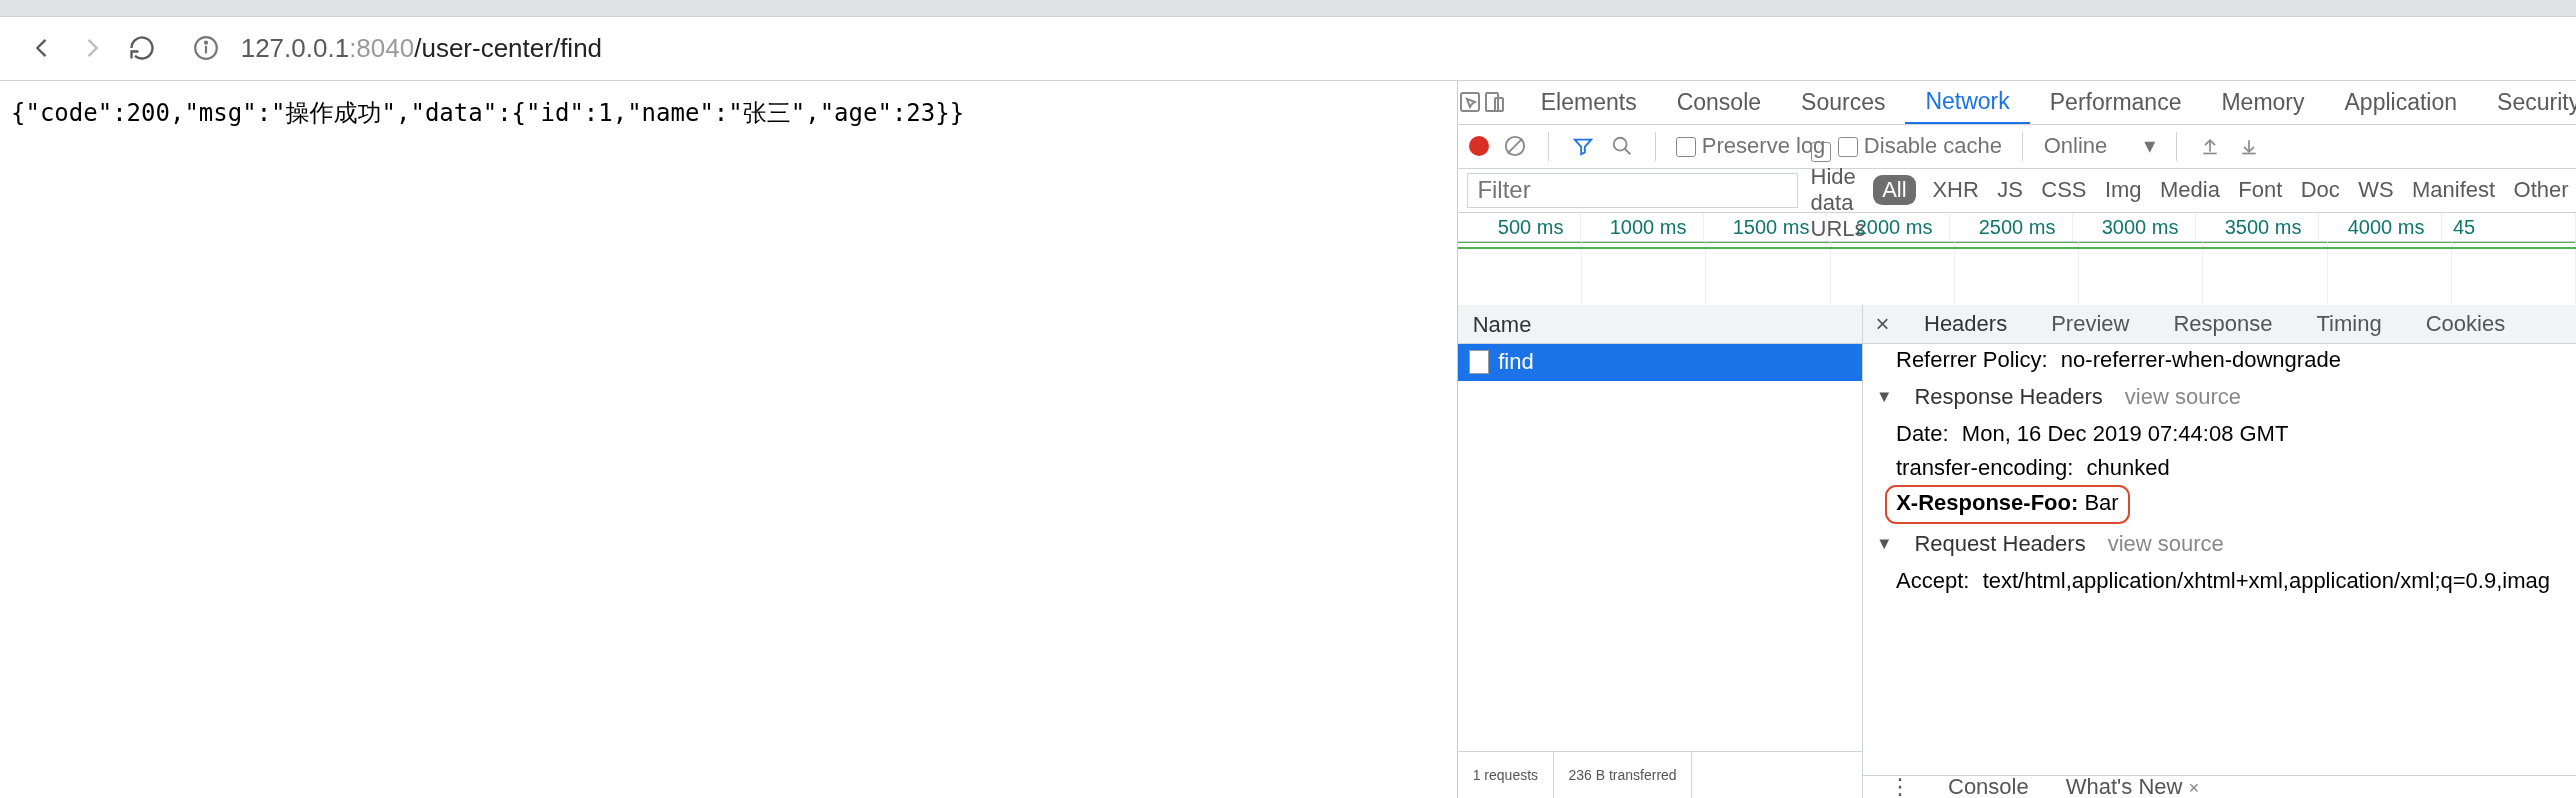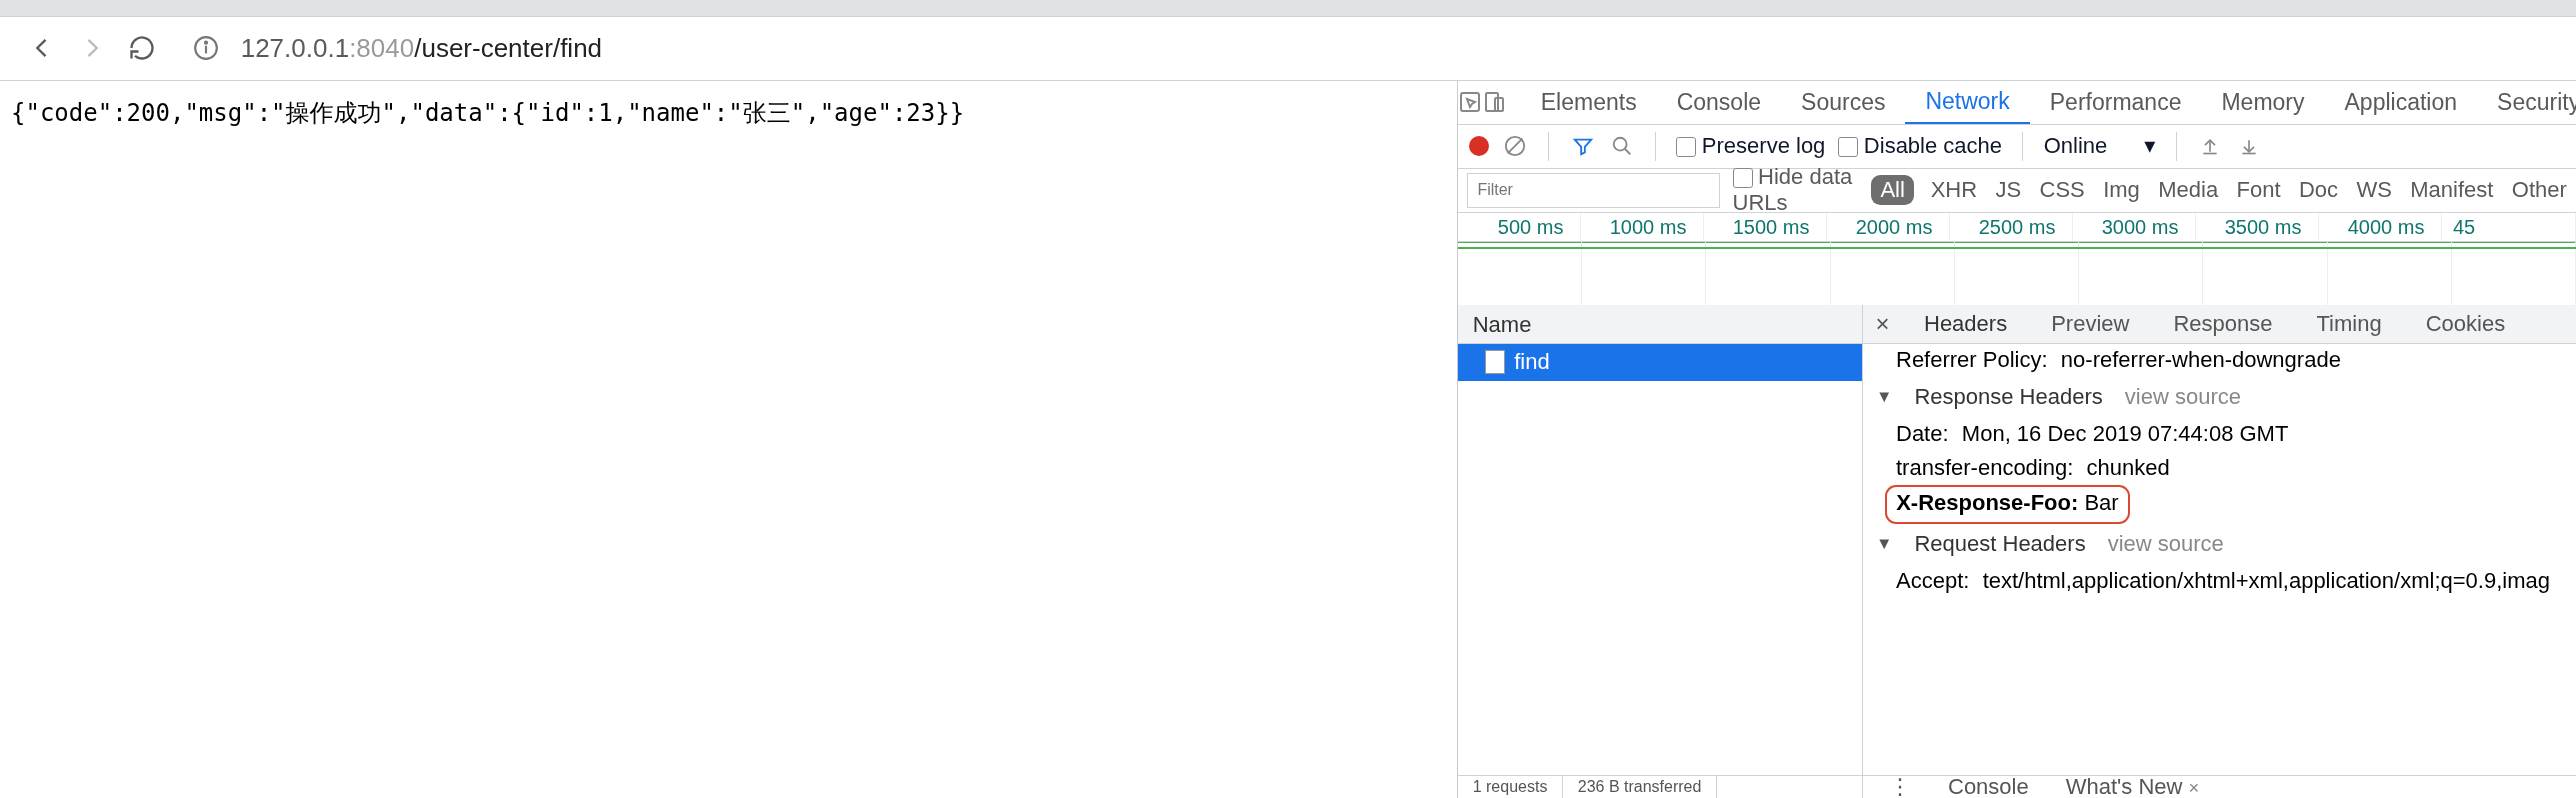--- a/index.html
+++ b/index.html
@@ -10,45 +10,45 @@
 .addr { font-size: 26px; color: #5a5a5a; font-family: Arial, sans-serif; }
 .addr .path { color: #222; }
 .content-row { display: flex; height: calc(100% - 81px); }
 .page { flex: 0 0 1457px; padding: 16.6px 11px; font-family: Menlo, Consolas, monospace; font-size: 24px; color: #000; white-space: pre; }
 .devtools { flex: 1; border-left: 1.8px solid #c8cbce; display: flex; flex-direction: column; background: #fff; min-width: 0; }
 .dt-tabs { height: 44px; display: flex; align-items: center; border-bottom: 0.9px solid #d0d3d5; font-size: 23px; color: #5a5a5a; }
 .dt-ico { width: 44px; display: flex; align-items: center; justify-content: center; height: 100%; }
 .dt-sep { width: 0.9px; height: 29px; background: #d0d3d5; margin: 0 7.4px; }
 .dt-tab { padding: 0 20px; height: 100%; display: flex; align-items: center; cursor: pointer; }
 .dt-tab.active { color: #1a73e8; border-bottom: 2.8px solid #1a73e8; }
-.dt-toolbar { height: 44px; display: flex; align-items: center; border-bottom: 0.9px solid #d0d3d5; font-size: 22px; color: #0f172a; padding-left: 11px; gap: 13px; }
+.dt-toolbar { height: 44px; display: flex; align-items: center; border-bottom: 0.9px solid #d0d3d5; font-size: 22px; color: #737373; padding-left: 11px; gap: 13px; }
 .rec-dot { width: 20px; height: 20px; border-radius: 50%; background: #d93025; }
 .clear-ico, .filter-ico, .search-ico, .up-ico, .dn-ico { width: 26px; height: 26px; display: flex; align-items: center; justify-content: center; }
 .filter-ico svg path { stroke: #1a73e8; }
 .chk { width: 20px; height: 20px; border: 1.8px solid #888; border-radius: 2.8px; display: inline-block; vertical-align: middle; margin-right: 5.5px; }
 .online { display: flex; align-items: center; gap: 37px; }
 .dt-filter { height: 44px; display: flex; align-items: center; border-bottom: 0.9px solid #d0d3d5; font-size: 22px; color: #5a5a5a; }
-.filter-input { width: 340px; height: 35px; margin-left: 9.2px; border: 0.9px solid #d0d3d5; padding: 0 9.2px; font-size: 16px; color: #999; background: #fff; }
+.filter-input { width: 340px; height: 35px; margin-left: 9.2px; border: 0.9px solid #d0d3d5; padding: 0 9.2px; font-size: 24px; color: #999; background: #fff; }
 .pill { background: #6e6e6e; color: #fff; border-radius: 9.2px; padding: 1.8px 9.2px; margin: 0 7.4px; }
 .ftype { margin: 0 9.2px; }
 .timeline { height: 92px; border-bottom: 0.9px solid #d0d3d5; position: relative; }
 .tl-head { height: 29px; border-bottom: 0.9px solid #d0d3d5; display: flex; font-size: 20px; color: #0f766e; }
 .tl-cell { flex: 1; text-align: right; padding-right: 16.6px; line-height: 29px; border-right: 0.9px solid #eee; }
 .tl-body { height: 63px; position: relative; background: #fff; }
 .tl-body::before { content: ""; position: absolute; left: 0; right: 0; top: 0; height: 1.8px; background: #4caf50; }
 .tl-body::after { content: ""; position: absolute; left: 0; right: 0; top: 5.5px; height: 1.8px; background: #4caf50; }
 .tl-grid { position: absolute; inset: 0; display: flex; }
 .tl-grid div { flex: 1; border-right: 0.9px solid #eee; }
 .detail-row { flex: 1; display: flex; min-height: 0; }
 .req-list { width: 405px; border-right: 0.9px solid #d0d3d5; display: flex; flex-direction: column; }
 .rl-head { height: 39px; line-height: 39px; padding-left: 14.7px; font-size: 22px; color: #333; border-bottom: 0.9px solid #d0d3d5; background: #f1f3f4; }
-.rl-item { height: 37px; display: flex; align-items: center; padding-left: 27px; gap: 9.2px; font-size: 22px; color: #fff; background: #1a73e8; }
+.rl-item { height: 37px; display: flex; align-items: center; padding-left: 11px; gap: 9.2px; font-size: 22px; color: #fff; background: #1a73e8; }
 .file-ico { width: 20px; height: 24px; background: #fff; border: 0.9px solid #999; position: relative; }
 .rl-fill { flex: 1; }
-.rl-foot { height: 24px; border-top: 0.9px solid #d0d3d5; display: flex; align-items: center; font-size: 16px; color: #555; }
+.rl-foot { height: 48px; border-top: 0.9px solid #d0d3d5; display: flex; align-items: center; font-size: 14px; color: #555; }
 .rl-foot span { padding: 0 14.7px; border-right: 0.9px solid #d0d3d5; height: 100%; display: flex; align-items: center; }
 .detail-pane { flex: 1; display: flex; flex-direction: column; min-width: 0; }
 .dp-tabs { height: 39px; display: flex; align-items: center; border-bottom: 0.9px solid #d0d3d5; font-size: 22px; color: #555; background: #f1f3f4; }
 .dp-close { width: 39px; text-align: center; font-size: 24px; }
 .dp-tab { padding: 0 22px; height: 100%; display: flex; align-items: center; }
 .dp-tab.active { color: #333; font-weight: 500; }
 .dp-body { flex: 1; overflow: hidden; font-size: 22px; }
 .hdr-line { padding: 3.7px 0 3.7px 33px; font-family: Menlo, Consolas, monospace; white-space: nowrap; }
 .hdr-line b { font-weight: 400; margin-top: 8px; }
 .sect { padding: 7.4px 0 7.4px 13px; display: flex; align-items: center; gap: 22px; color: #333; }

